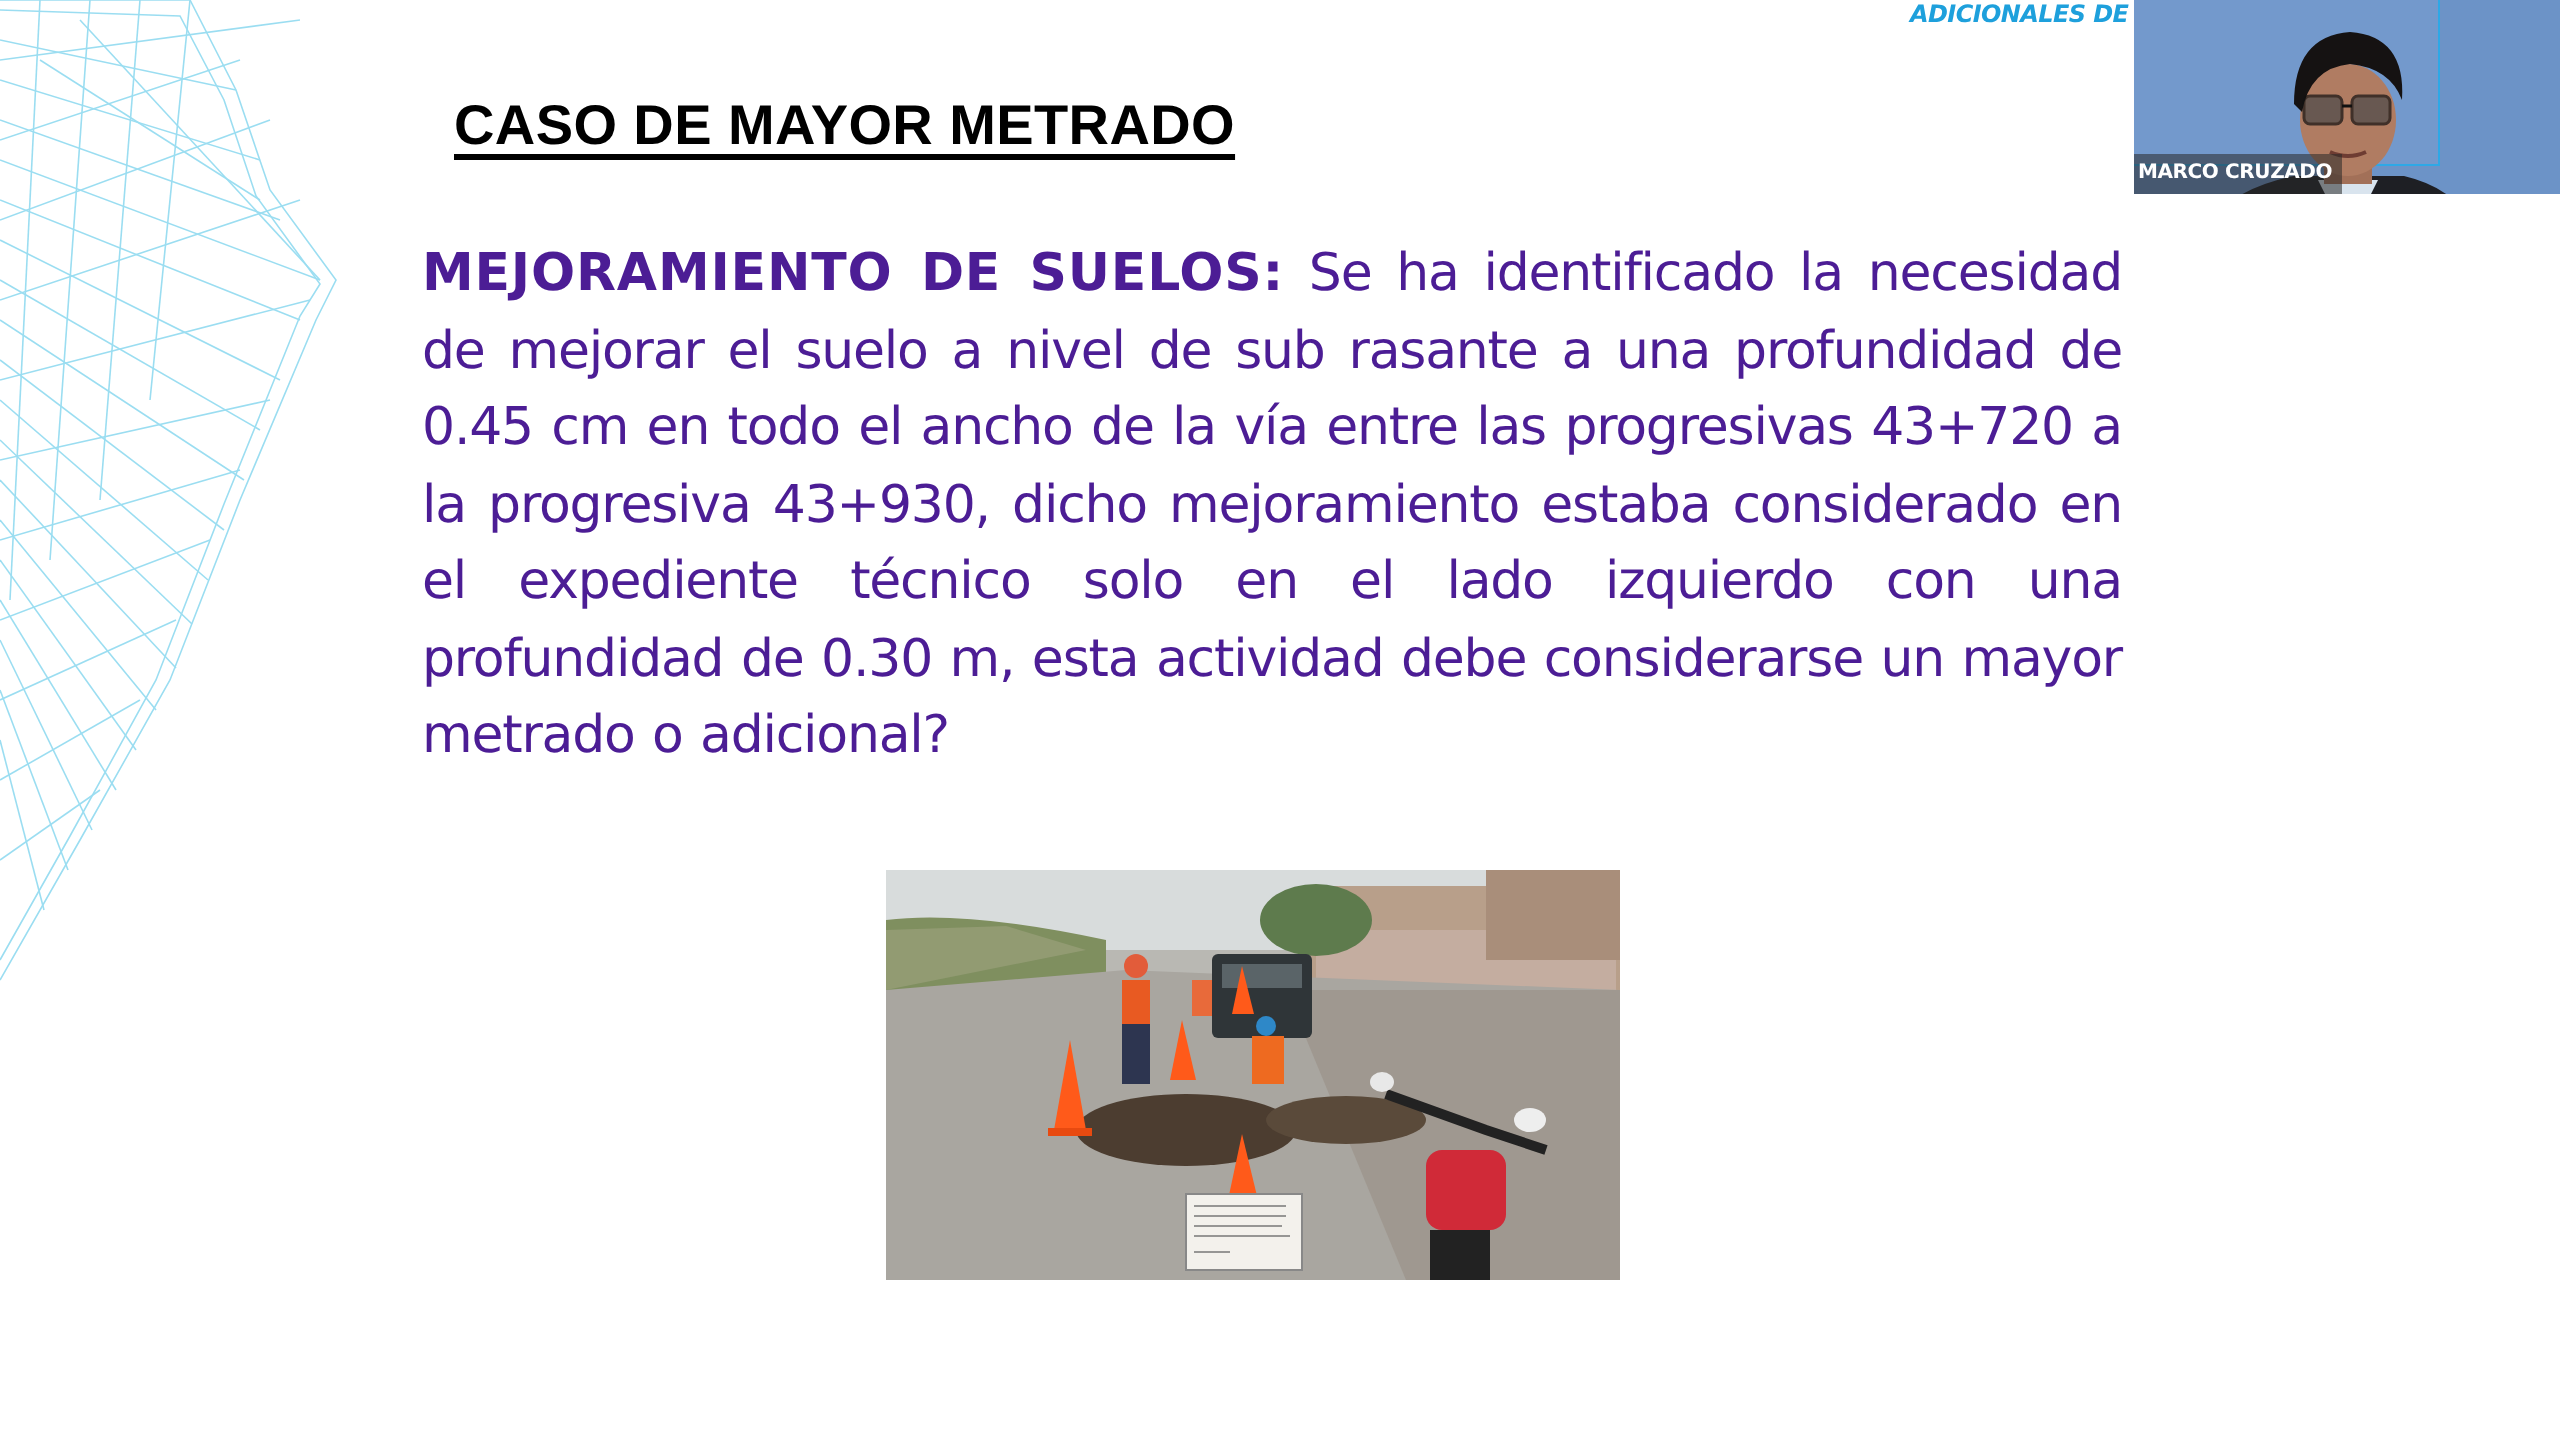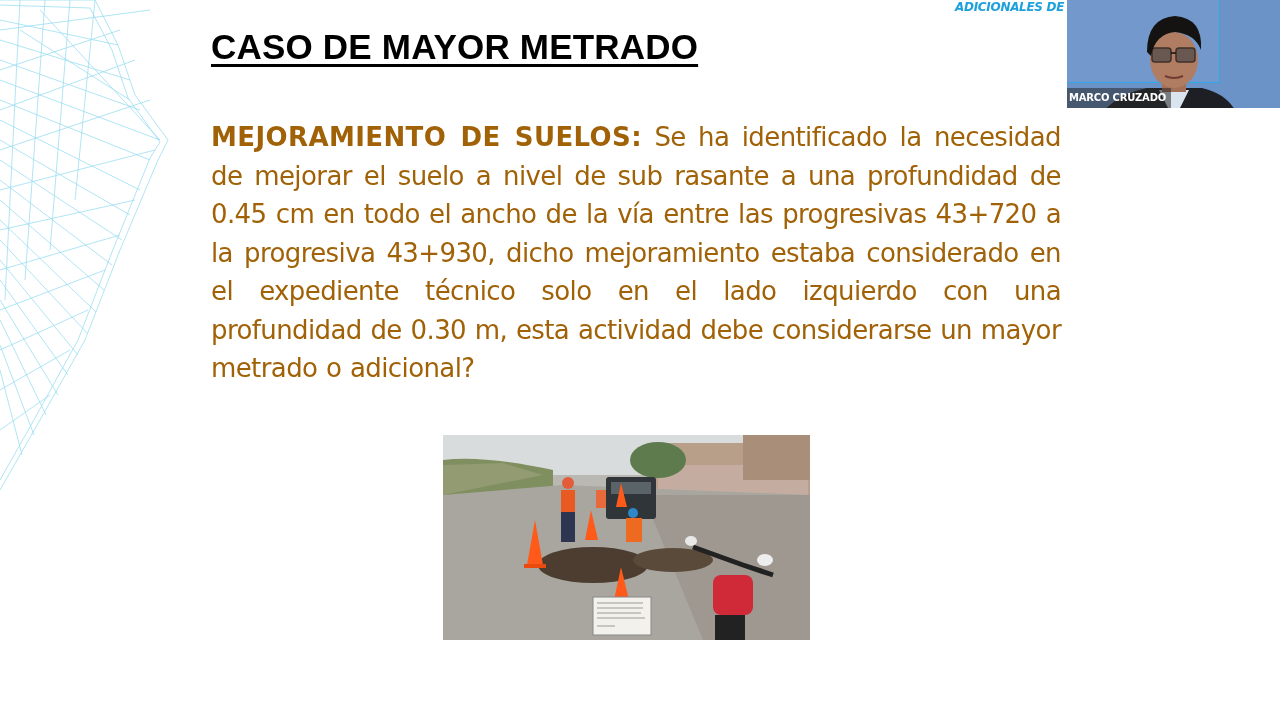--- a/index.html
+++ b/index.html
@@ -3,43 +3,43 @@
   <meta charset="utf-8">
   <style>
     html, body { margin: 0; padding: 0; }
     body {
       width: 1280px; height: 720px; overflow: hidden; position: relative;
       background: #ffffff;
       font-family: "DejaVu Sans", sans-serif;
     }
     .wire-deco { position: absolute; left: 0; top: 0; width: 200px; height: 520px; }
     .slide-title {
-      position: absolute; left: 211px; top: 27px; margin: 0;
+      position: absolute; left: 211px; top: 27px; margin: 16px;
       font-family: "Liberation Sans", sans-serif; font-weight: 700;
-      font-size: 35px; line-height: 40px; color: #000;
+      font-size: 28px; line-height: 40px; color: #000;
       text-decoration: underline; text-decoration-thickness: 3px; text-underline-offset: 5px;
       letter-spacing: 0.2px;
     }
     .slide-body {
       position: absolute; left: 211px; top: 118px; width: 850px; margin: 0;
       font-family: "DejaVu Sans", sans-serif; font-size: 26px; line-height: 38.5px;
-      color: #a16207; text-align: justify; letter-spacing: -0.6px; word-spacing: 1px;
+      color: #4c1d95; text-align: justify; letter-spacing: -0.6px; word-spacing: 1px;
     }
     .slide-body .lead { font-weight: 700; letter-spacing: 0.4px; }
     .photo {
       position: absolute; left: 443px; top: 435px; width: 367px; height: 205px; overflow: hidden;
       background: #b9b8b3;
     }
     .header-tag {
       position: absolute; left: 955px; top: 0px; height: 14px; line-height: 14px;
       font-family: "DejaVu Sans", sans-serif; font-weight: 700; font-size: 12px;
       color: #1ea0dc; white-space: nowrap; letter-spacing: -0.3px; font-style: italic;
     }
     .webcam {
-      position: absolute; left: 1067px; top: 0; width: 213px; height: 108px; overflow: hidden;
+      position: absolute; left: 1067px; top: 0; width: 213px; height: 97px; overflow: hidden;
       background: #6c93c7;
     }
     .webcam .inner-frame {
       position: absolute; left: 0; top: 0; width: 152px; height: 82px;
       border: 1px solid #2ea8e6; border-top: none; border-left: none; background: #7399cc;
     }
     .webcam .person { position: absolute; left: 0; top: 0; width: 213px; height: 120px; }
     .webcam .name-tag {
       position: absolute; left: 0; bottom: 0; height: 20px; line-height: 20px; padding: 0 5px 0 2px;
       background: rgba(40,40,40,0.55); color: #fff;

